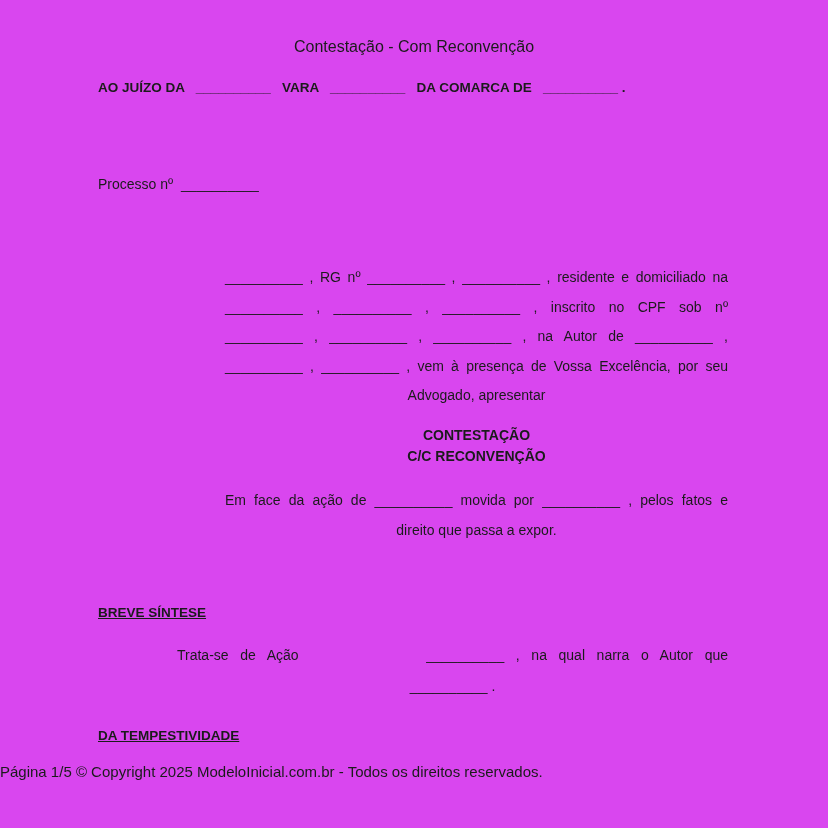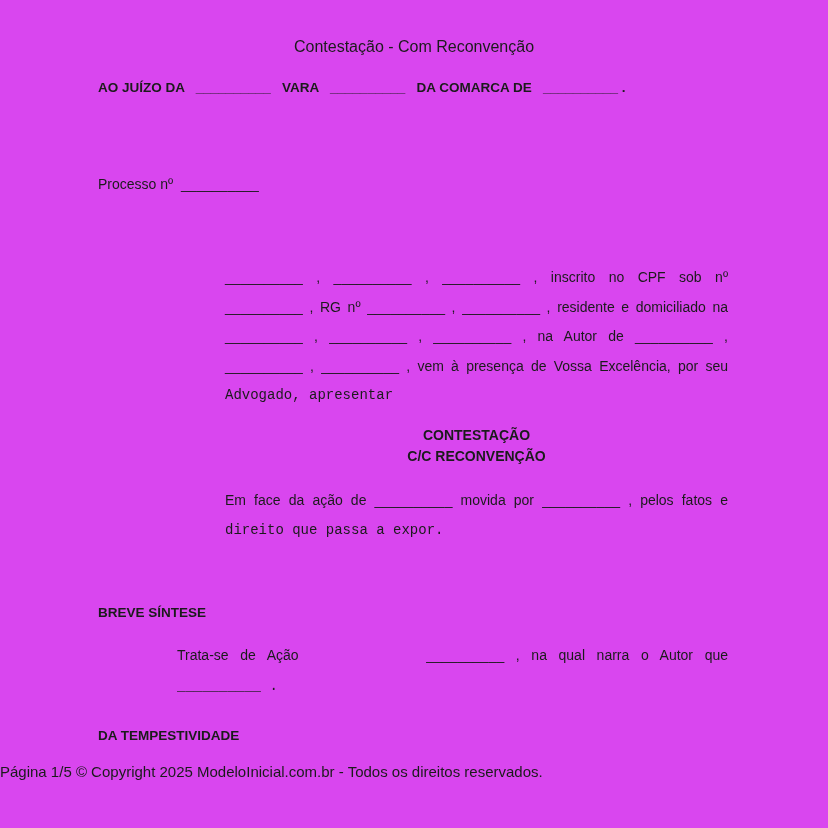--- a/index.html
+++ b/index.html
@@ -38,50 +38,50 @@
     position: absolute; top: 425px; left: 225px; width: 503px;
     text-align: center; font-weight: bold;
     font-size: 14px; line-height: 21px;
   }
   .para-intro {
     position: absolute; top: 485px; left: 225px; width: 503px;
     line-height: 30px;
   }
   .section-title {
     position: absolute; left: 98px;
-    font-size: 13.5px; font-weight: bold; line-height: 16px;
+    font-size: 13.5px; font-weight: bold; line-height: 16px; text-decoration: underline;
   }
   .section-title-breve { top: 605px; }
   .section-title-tempest { top: 728px; }
   .para-breve {
     position: absolute; top: 640px; left: 177px; width: 551px;
     line-height: 31px;
   }
   .jline { text-align: justify; text-align-last: justify; }
-  .lline { text-align: left; font-family: Liberation Mono, monospace; }
+  .lline { text-align: center; }
   .footer-line {
     position: absolute; top: 763px; left: 0; width: 828px;
     text-align: left;
     font-size: 15px; line-height: 18px;
   }
 </style>
 </head>
 <body>
 
 <div class="page">
 
   <div class="doc-title">Contestação - Com Reconvenção</div>
 
   <div class="court-line">AO JUÍZO DA &nbsp;&nbsp;__________ &nbsp;&nbsp;VARA &nbsp;&nbsp;__________ &nbsp;&nbsp;DA COMARCA DE &nbsp;&nbsp;__________ .</div>
 
   <div class="processo-line">Processo nº &nbsp;__________</div>
 
   <div class="para para-qualification">
+    <div class="jline">__________ , RG nº __________ , __________ , residente e domiciliado na</div>
     <div class="jline">__________ , __________ , __________ , inscrito no CPF sob nº</div>
-    <div class="jline">__________ , RG nº __________ , __________ , residente e domiciliado na</div>
     <div class="jline">__________ , __________ , __________ , na Autor de __________ ,</div>
     <div class="jline">__________ , __________ , vem à presença de Vossa Excelência, por seu</div>
     <div class="lline">Advogado, apresentar</div>
   </div>
 
   <div class="heading-block">
     <div>CONTESTAÇÃO</div>
     <div>C/C RECONVENÇÃO</div>
   </div>
 

